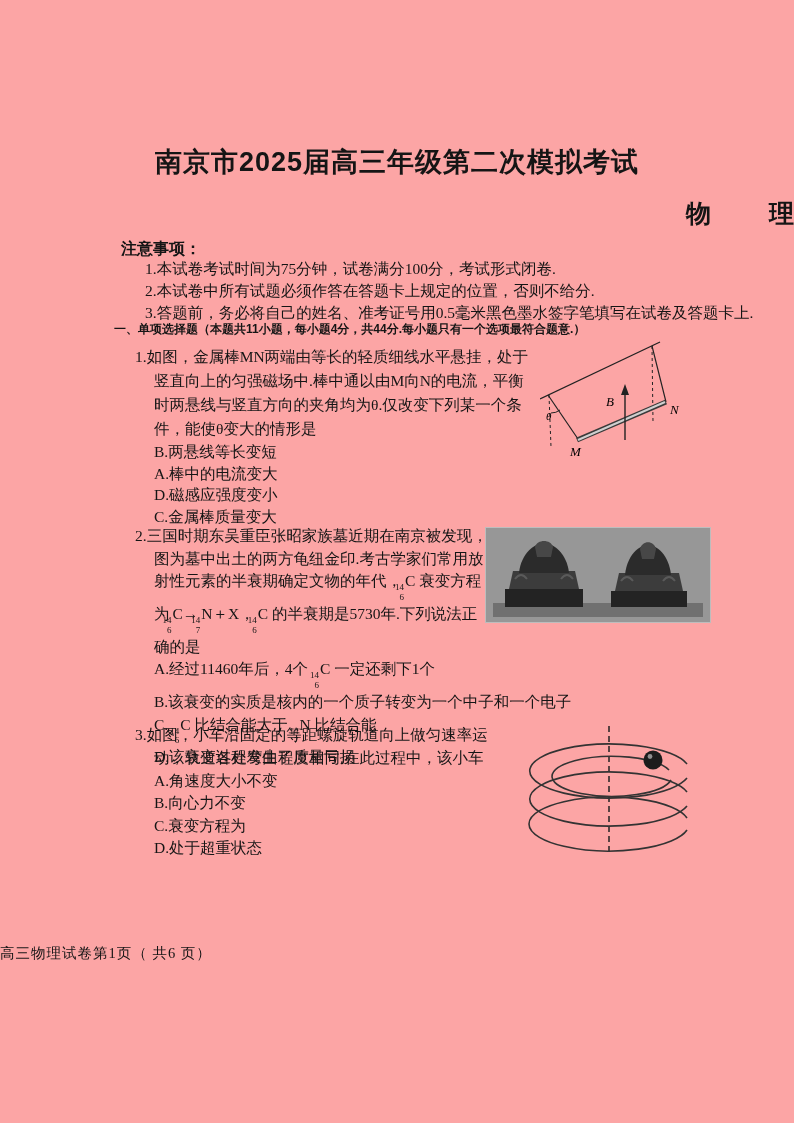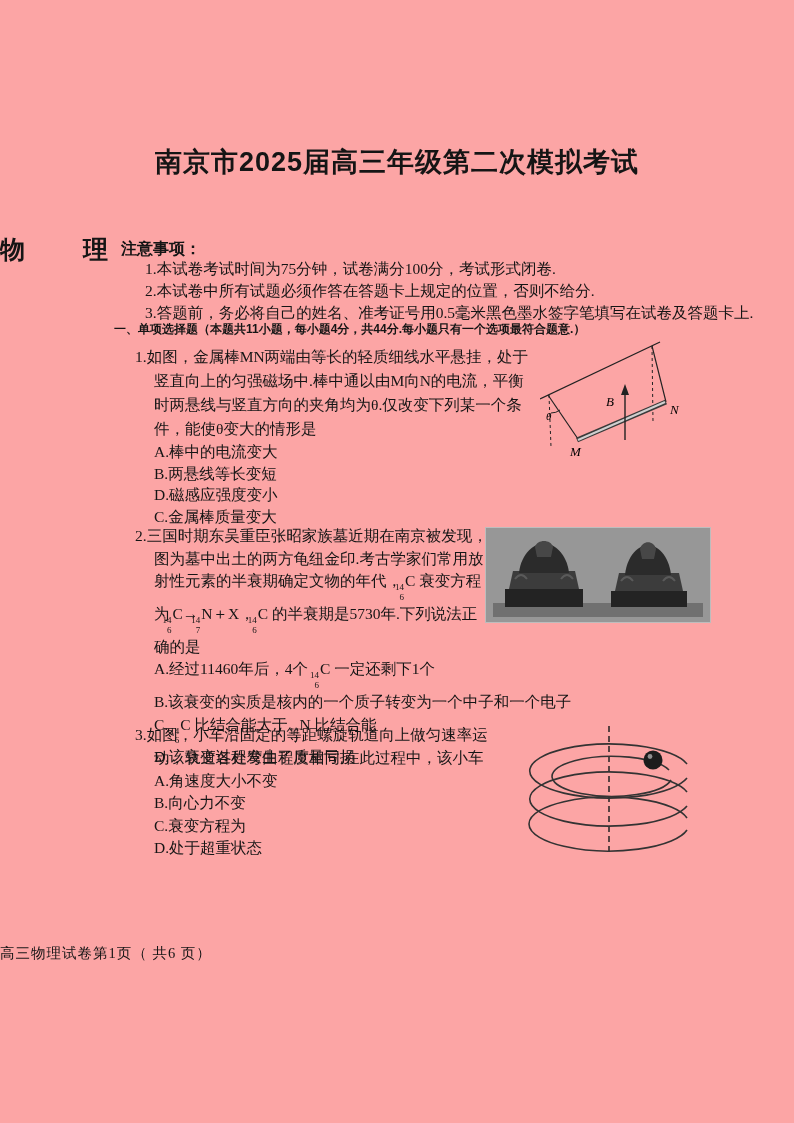--- a/index.html
+++ b/index.html
@@ -14,23 +14,23 @@
   }
   .abs{position:absolute;}
   .title{
     top:144px;left:0;width:794px;
     text-align:center;
     font-family:"Liberation Sans", sans-serif;
     font-weight:bold;font-size:27px;letter-spacing:1px;
   }
   .subject{
     top:197px;left:0;width:794px;
-    text-align:left;
-    font-family:"Liberation Sans", sans-serif;
-    font-weight:bold;font-size:25px;margin-top:36px;
+    text-align:right;
+    font-family:"Liberation Sans", sans-serif;
+    font-weight:bold;font-size:25px;
   }
   .subject .gap{display:inline-block;width:58px;}
   .notice-head{
     top:239px;left:121px;
     font-family:"Liberation Sans", sans-serif;
     font-weight:bold;font-size:16px;
   }
   .notice-items{
     top:258px;left:145px;width:630px;
     font-size:15.5px;line-height:21.8px;
@@ -86,22 +86,22 @@
     <div>1.本试卷考试时间为75分钟，试卷满分100分，考试形式闭卷.</div>
     <div>2.本试卷中所有试题必须作答在答题卡上规定的位置，否则不给分.</div>
     <div>3.答题前，务必将自己的姓名、准考证号用0.5毫米黑色墨水签字笔填写在试卷及答题卡上.</div>
   </div>
 
   <div class="abs section-head">一、单项选择题（本题共11小题，每小题4分，共44分.每小题只有一个选项最符合题意.）</div>
 
   <div class="abs qblock" id="q1">
     <p class="stem">1.如图，金属棒MN两端由等长的轻质细线水平悬挂，处于竖直向上的匀强磁场中.棒中通以由M向N的电流，平衡时两悬线与竖直方向的夹角均为θ.仅改变下列某一个条件，能使θ变大的情形是</p>
     <div class="opts">
+      <div>B.两悬线等长变短</div>
       <div>A.棒中的电流变大</div>
-      <div>B.两悬线等长变短</div>
       <div>D.磁感应强度变小</div>
       <div>C.金属棒质量变大</div>
     </div>
   </div>
 
   <svg class="abs" id="fig1" width="172" height="124" viewBox="0 0 172 124">
 
     <line x1="0" y1="59" x2="120" y2="2" stroke="#222" stroke-width="1.3"></line>
 
     <line x1="112" y1="6" x2="126" y2="62" stroke="#222" stroke-width="1.2"></line>

